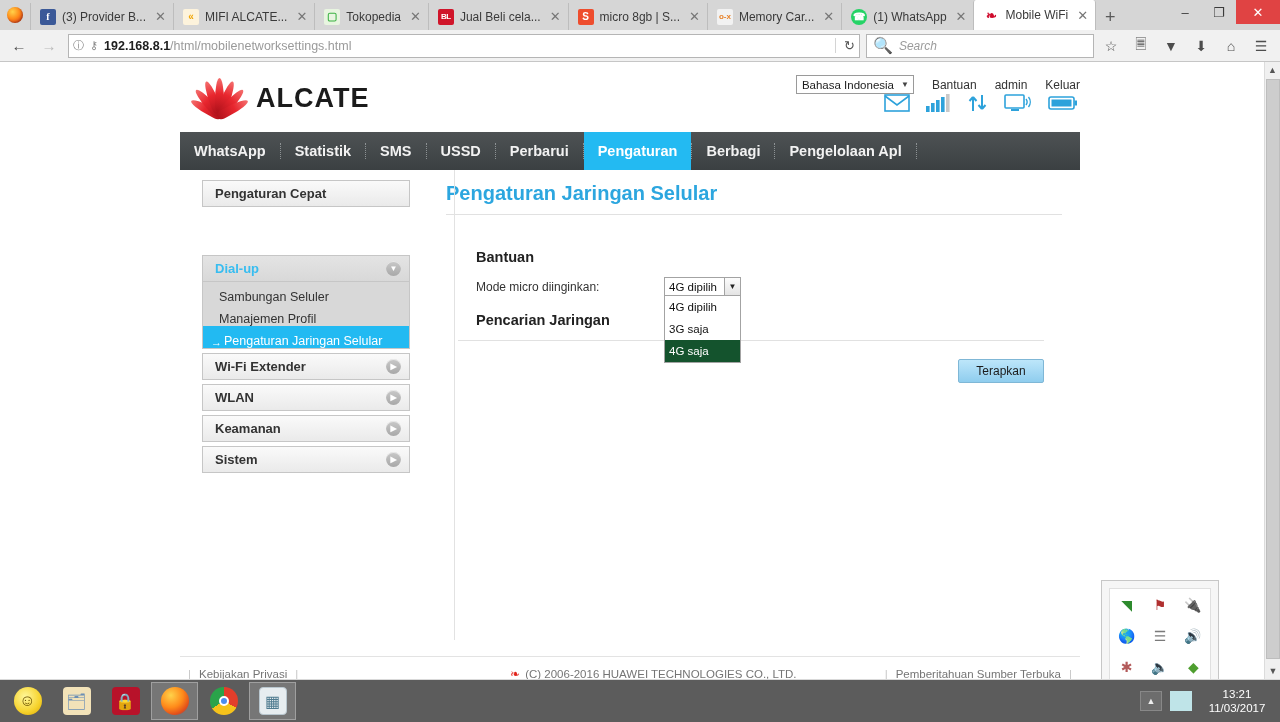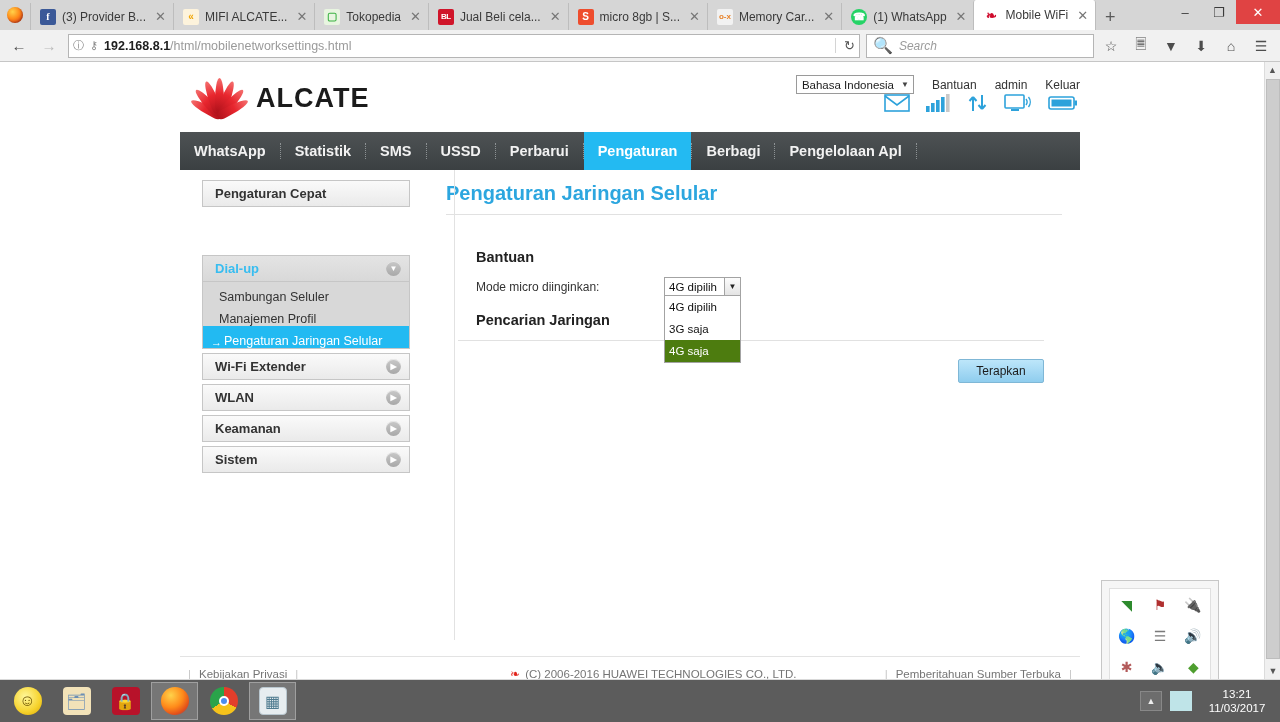--- a/index.html
+++ b/index.html
@@ -162,21 +162,21 @@
   .selbox .val { flex: 1; padding-left: 4px; }
   .selbox .btn { width: 16px; height: 17px; border-left: 1px solid #a3a3a3;
                  background: linear-gradient(#fcfcfc,#e4e4e4);
                  display: flex; align-items: center; justify-content: center; font-size: 8px; color: #222; }
   .seloptions {
     position: absolute; left: 0; top: 19px; width: 77px;
     border: 1px solid #a3a3a3; border-top: none; background: #fff; z-index: 30;
   }
   .opt { height: 22px; display: flex; align-items: center; padding-left: 4px;
          font-size: 11.5px; color: #111; }
-  .opt.sel { background: #4d7c0f; color: #fff; }
+  .opt.sel { background: #14532d; color: #fff; }
 
   #apply-row { border-top: 1px solid #e1e1e1; margin: 6px 18px 0 12px; padding-top: 18px;
                display: flex; justify-content: flex-end; }
   #apply-btn {
     width: 86px; height: 24px; border: 1px solid #7fb7d6;
     background: linear-gradient(#bde6fa, #8fcdee);
     font-size: 12px; color: #1b1b1b; display: flex; align-items: center; justify-content: center;
     border-radius: 2px;
   }
 

